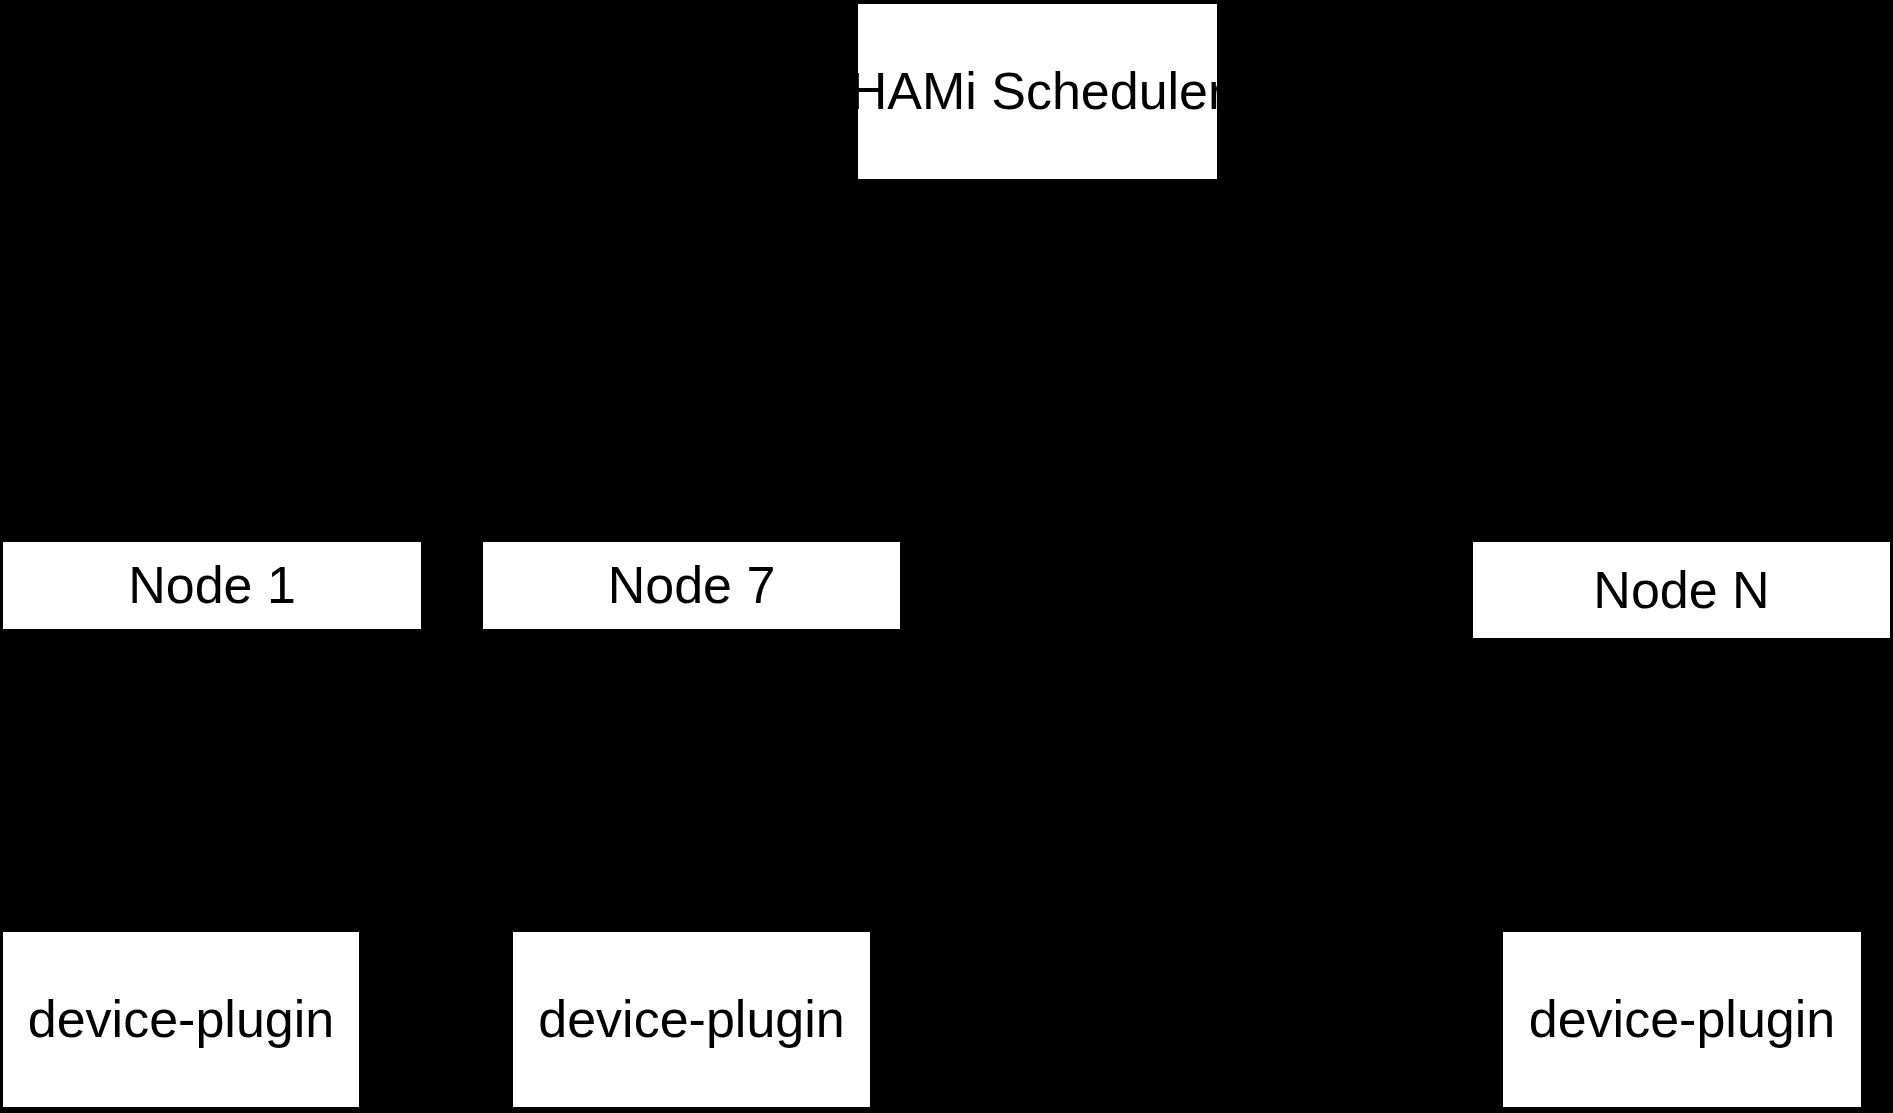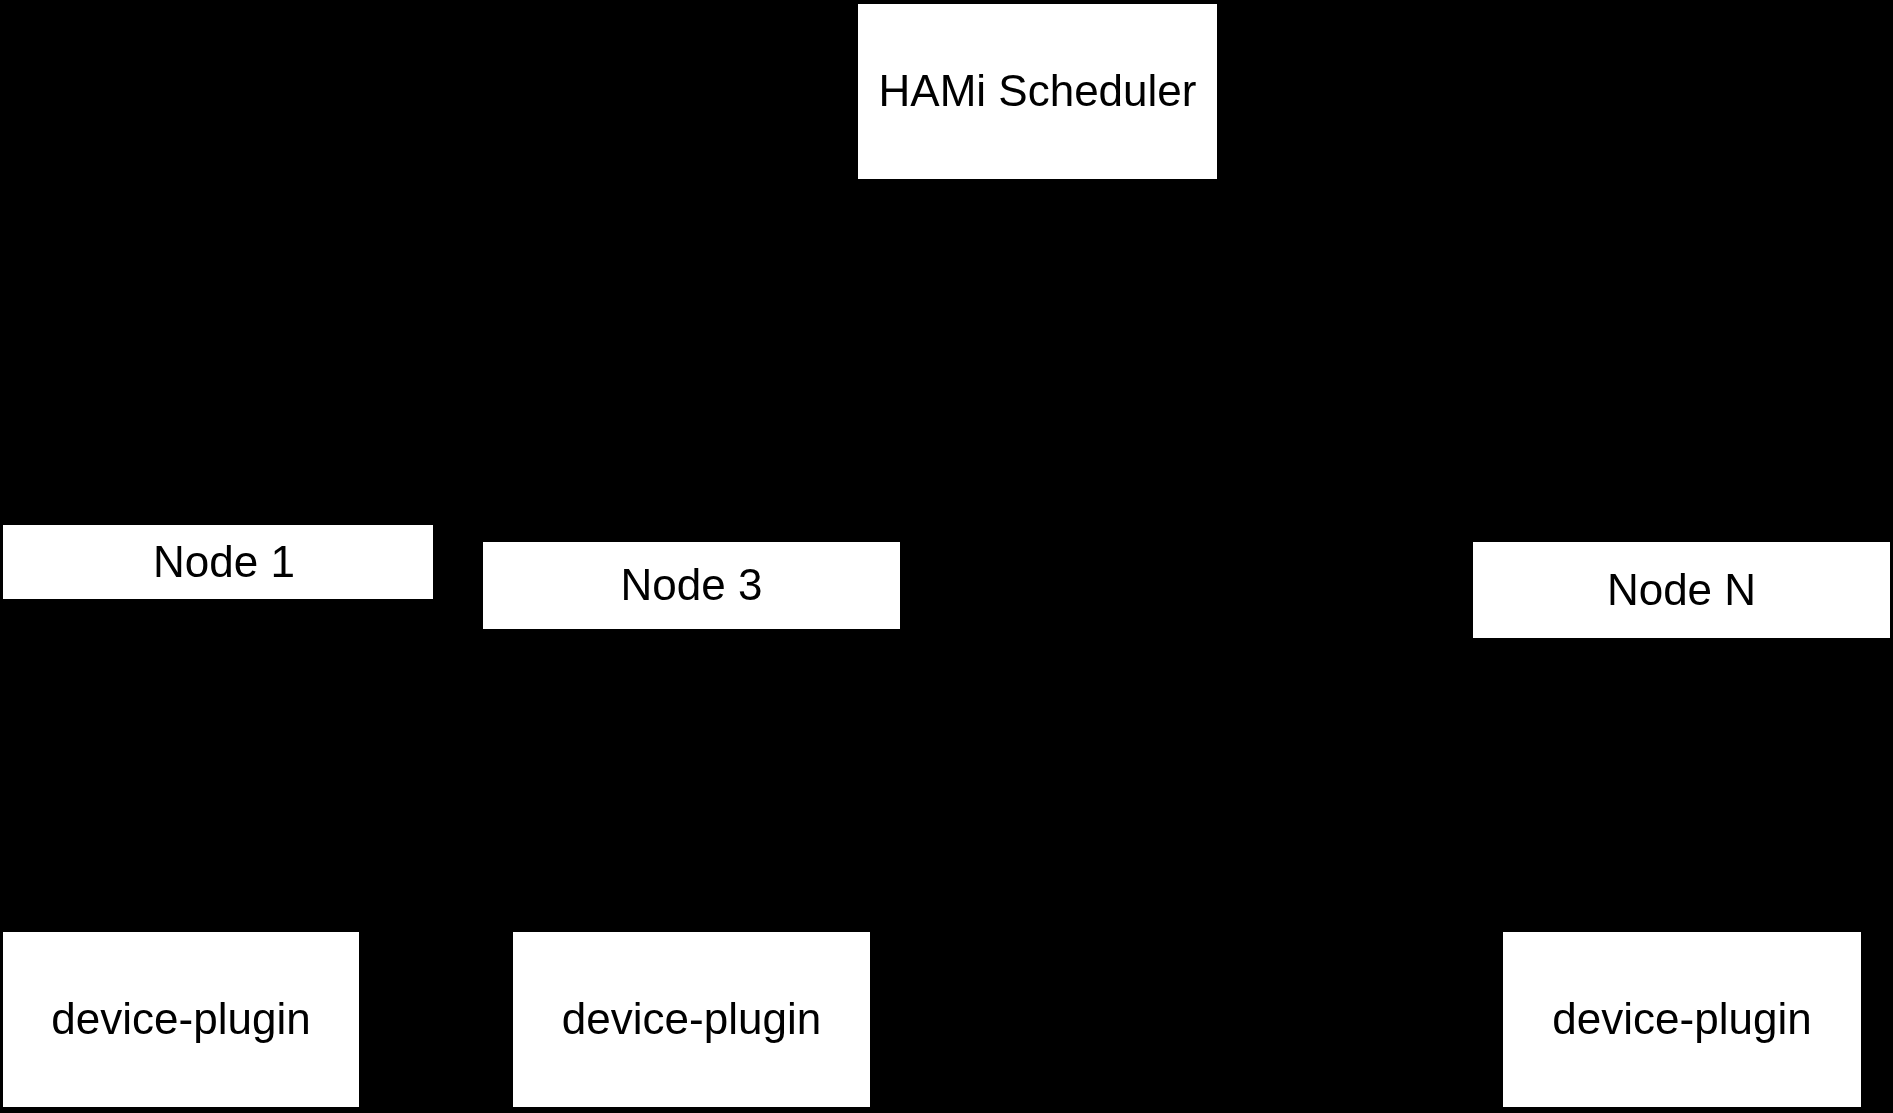--- a/index.html
+++ b/index.html
@@ -22,48 +22,48 @@
     height: 1113px;
     background: #000000;
   }
   .box {
     position: absolute;
     background: #ffffff;
     color: #000000;
     display: flex;
     align-items: center;
     justify-content: center;
-    font-size: 44px;
+    font-size: 52px;
     line-height: 1.2;
     white-space: nowrap;
     text-align: center;
   }
   .box-scheduler { left: 858px;  top: 4px;   width: 359px; height: 175px; }
-  .box-node1     { left: 3px;    top: 525px; width: 418px; height: 74px; padding-left: 12px;  }
+  .box-node1     { left: 3px;    top: 542px; width: 418px; height: 87px;  }
   .box-node2     { left: 483px;  top: 542px; width: 417px; height: 87px;  }
   .box-nodeN     { left: 1473px; top: 542px; width: 417px; height: 96px;  }
   .box-plugin1   { left: 3px;    top: 932px; width: 356px; height: 175px; }
   .box-plugin2   { left: 513px;  top: 932px; width: 357px; height: 175px; }
   .box-pluginN   { left: 1503px; top: 932px; width: 358px; height: 175px; }
 </style>
 </head>
 <body>
 
 <div class="canvas">
 
   <div class="box box-scheduler">
     <span>HAMi Scheduler</span>
   </div>
 
   <div class="box box-node1">
     <span>Node 1</span>
   </div>
 
   <div class="box box-node2">
-    <span>Node 3</span>
+    <span>Node 7</span>
   </div>
 
   <div class="box box-nodeN">
     <span>Node N</span>
   </div>
 
   <div class="box box-plugin1">
     <span>device-plugin</span>
   </div>
 

